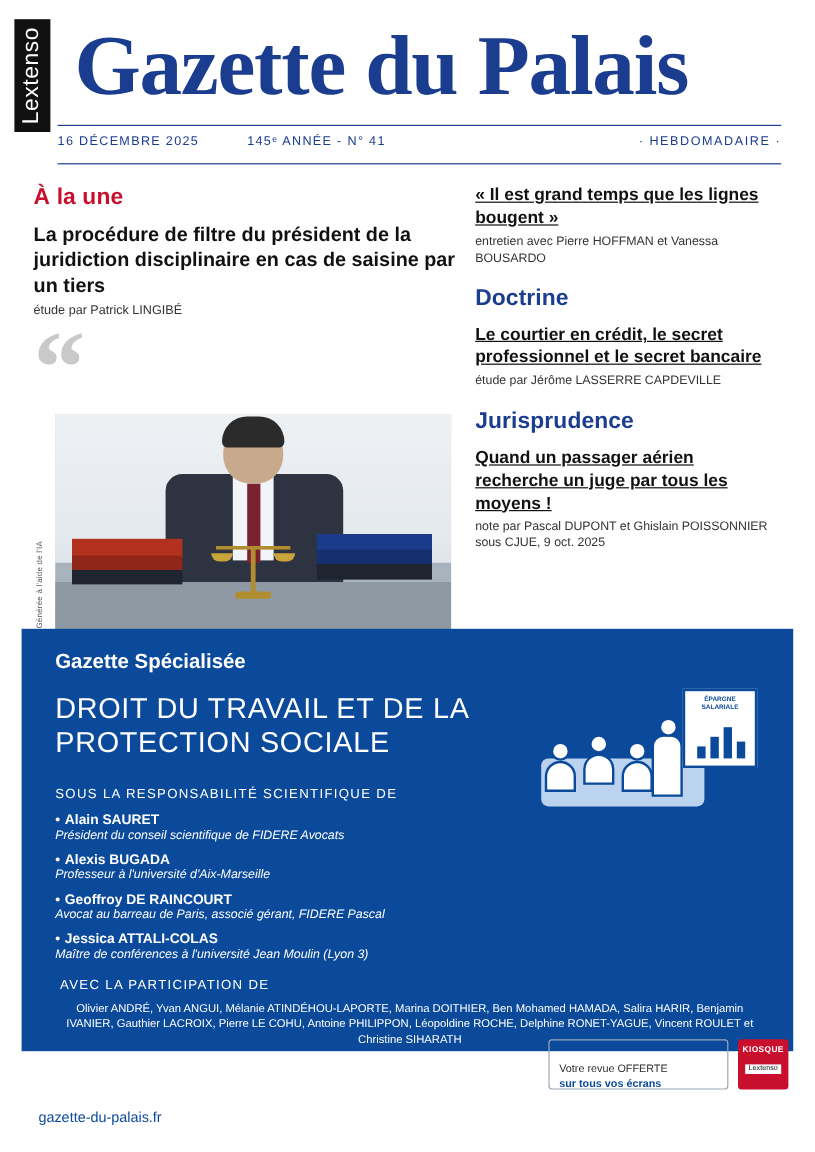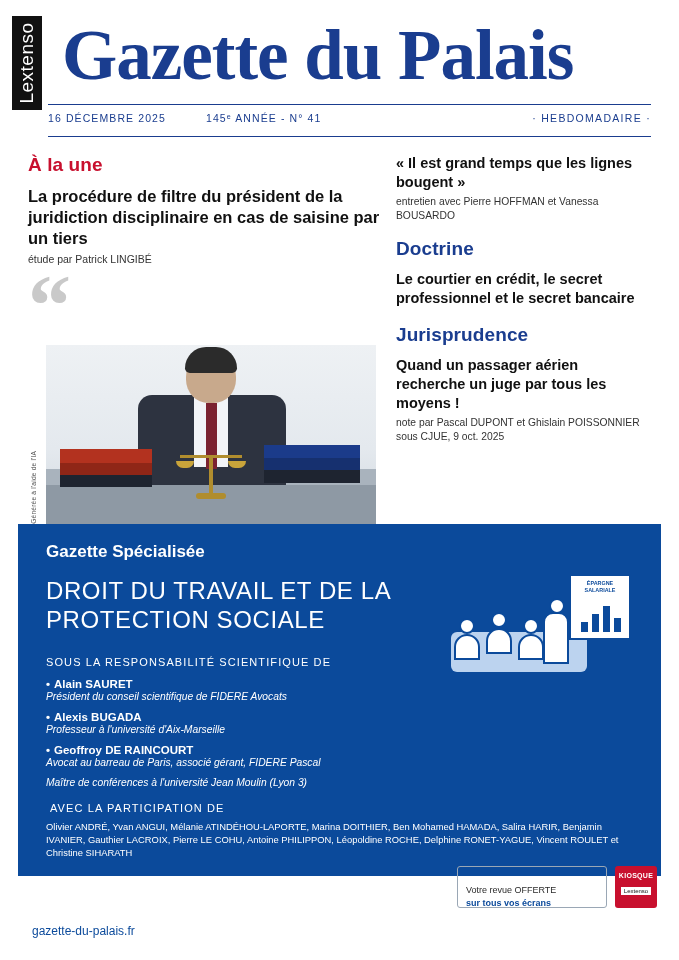--- a/index.html
+++ b/index.html
@@ -175,20 +175,21 @@
   .ph-pan1 { position:absolute; left:130px; top:116px; width:18px; height:7px; background:#c9a43a; border-radius:0 0 9px 9px; }
   .ph-pan2 { position:absolute; left:182px; top:116px; width:18px; height:7px; background:#c9a43a; border-radius:0 0 9px 9px; }
 
   .r-item { margin-bottom: 16px; }
   .r-title {
     font-weight: 700;
     font-size: 14.5px;
     line-height: 19px;
     color: #111111;
     margin: 0 0 3px 0;
+    text-decoration: underline;
   }
   .r-sub {
     font-size: 10.3px;
     line-height: 13.5px;
     color: #333333;
     margin: 0;
   }
 
   
   .panel {
@@ -226,20 +227,21 @@
 
   .panel-part-head {
     font-size: 11px;
     letter-spacing: 1.1px;
     margin: 14px 0 6px 4px;
   }
   .panel-part-body {
     font-size: 9.4px;
     line-height: 13px;
     max-width: 600px;
+    text-align: center;
   }
 
   
   .illus {
     position: absolute;
     right: 26px; top: 50px;
     width: 190px; height: 110px;
   }
   .il-board { position:absolute; right:4px; top:0; width:62px; height:66px; background:#ffffff; border:2px solid #0b4a9b; }
   .il-board-t { position:absolute; right:10px; top:6px; width:50px; font-size:5.4px; color:#0b4a9b; text-align:center; font-weight:700; line-height:7px; }
@@ -342,20 +344,21 @@
   <div class="col-right">
 
     <div class="r-item">
       <h3 class="r-title">« Il est grand temps que les lignes bougent »</h3>
       <p class="r-sub">entretien avec Pierre HOFFMAN et Vanessa BOUSARDO</p>
     </div>
 
     <div class="r-item">
       <h2 class="sec-head blue">Doctrine</h2>
       <h3 class="r-title">Le courtier en crédit, le secret professionnel et le secret bancaire</h3>
+      <p class="r-sub">étude par Jérôme LASSERRE CAPDEVILLE</p>
     </div>
 
     <div class="r-item">
       <h2 class="sec-head blue">Jurisprudence</h2>
       <h3 class="r-title">Quand un passager aérien recherche un juge par tous les moyens !</h3>
       <p class="r-sub">note par Pascal DUPONT et Ghislain POISSONNIER sous CJUE, 9 oct. 2025</p>
     </div>
 
   </div>
 </div>
@@ -372,20 +375,21 @@
   </div>
   <div class="person">
     <div class="p-name"><span class="dot">•</span><span>Alexis BUGADA</span></div>
     <div class="p-role">Professeur à l'université d'Aix-Marseille</div>
   </div>
   <div class="person">
     <div class="p-name"><span class="dot">•</span><span>Geoffroy DE RAINCOURT</span></div>
     <div class="p-role">Avocat au barreau de Paris, associé gérant, FIDERE Pascal</div>
   </div>
   <div class="person">
+    <div class="p-name"><span class="dot">•</span><span>Jessica ATTALI-COLAS</span></div>
     <div class="p-role">Maître de conférences à l'université Jean Moulin (Lyon 3)</div>
   </div>
 
   <div class="panel-part-head">AVEC LA PARTICIPATION DE</div>
   <div class="panel-part-body">Olivier ANDRÉ, Yvan ANGUI, Mélanie ATINDÉHOU-LAPORTE, Marina DOITHIER, Ben Mohamed HAMADA, Salira HARIR, Benjamin IVANIER, Gauthier LACROIX, Pierre LE COHU, Antoine PHILIPPON, Léopoldine ROCHE, Delphine RONET-YAGUE, Vincent ROULET et Christine SIHARATH</div>
 
   <div class="illus">
     <div class="il-table"></div>
     <div class="head" style="left:14px; top:44px;"></div>
     <div class="body-s" style="left:9px; top:60px;"></div>

